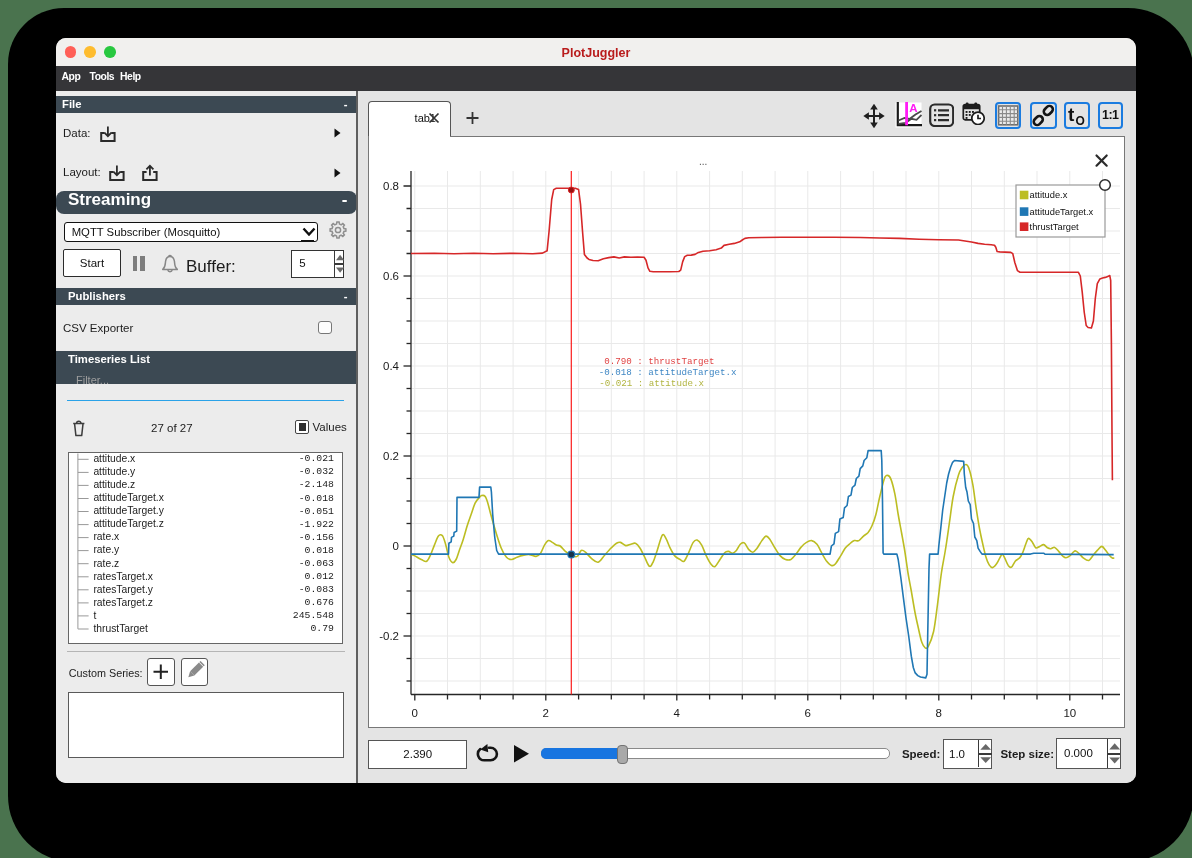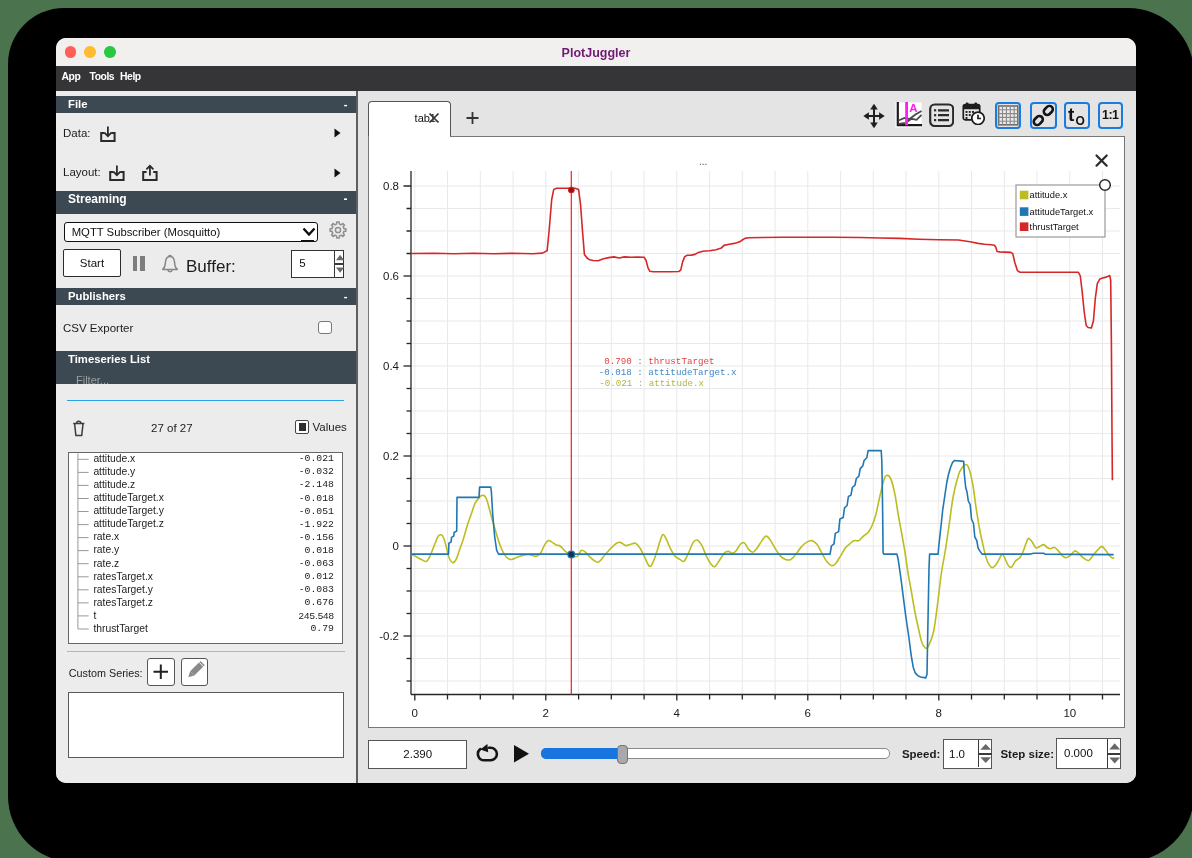--- a/index.html
+++ b/index.html
@@ -4,31 +4,31 @@
 body{width:1192px;height:858px;background:#4a734e;position:relative;font-family:"Liberation Sans",sans-serif;overflow:hidden}
 .abs{position:absolute}
 </style></head><body>
 <div class="abs" style="left:8px;top:8px;width:1186px;height:854px;background:#000;border-radius:56px 66px 68px 66px"></div>
 <div class="abs" id="win" style="left:56px;top:38px;width:1080px;height:745px;border-radius:10px;background:#ececec;overflow:hidden">
 
   <div class="abs" style="left:0;top:0;width:100%;height:28px;background:#f1f0ee"></div>
   <div class="abs" style="left:8.5px;top:8.2px;width:11.6px;height:11.6px;border-radius:50%;background:#ff5f57"></div>
   <div class="abs" style="left:28.4px;top:8.2px;width:11.6px;height:11.6px;border-radius:50%;background:#febc2e"></div>
   <div class="abs" style="left:48.3px;top:8.2px;width:11.6px;height:11.6px;border-radius:50%;background:#28c840"></div>
-  <div class="abs" style="left:0;top:7.5px;width:100%;text-align:center;font-size:12.5px;font-weight:bold;color:#701a75">PlotJuggler</div>
+  <div class="abs" style="left:0;top:7.5px;width:100%;text-align:center;font-size:12.5px;font-weight:bold;color:#b91c1c">PlotJuggler</div>
 
   <div class="abs" style="left:0;top:28px;width:100%;height:25px;background:#353538;color:#fff;font-size:10.4px;font-weight:700;letter-spacing:-0.45px">
     <span class="abs" style="left:5.5px;top:5px">App</span>
       <span class="abs" style="left:33.5px;top:5px">Tools</span>
       <span class="abs" style="left:64px;top:5px">Help</span>
   </div>
 
   <div class="abs" style="left:0;top:53px;width:300.5px;height:692px;background:#ececec"></div>
-  <div style="position:absolute;left:0;top:57.5px;width:300.5px;height:17px;background:#3c4953;color:#fff;font-size:11.3px;font-weight:bold;line-height:17px;"><span style="margin-left:12px">File</span><span style="position:absolute;right:9px;top:0;font-weight:bold">-</span></div>
-    <div style="position:absolute;left:0;top:153px;width:300.5px;height:23px;background:#3c4953;color:#fff;font-size:12px;font-weight:bold;line-height:17.5px;"><span style="margin-left:12px">Streaming</span><span style="position:absolute;right:9px;top:0;font-weight:bold">-</span></div>
+  <div style="position:absolute;left:0;top:57.5px;width:300.5px;height:17px;background:#3c4953;color:#fff;font-size:11.3px;font-weight:bold;line-height:17px;"><span style="margin-left:6px">File</span><span style="position:absolute;right:9px;top:0;font-weight:bold">-</span></div>
+    <div style="position:absolute;left:0;top:153px;width:300.5px;height:23px;background:#3c4953;color:#fff;font-size:17px;font-weight:bold;line-height:17.5px;border-radius:8px;"><span style="margin-left:12px">Streaming</span><span style="position:absolute;right:9px;top:0;font-weight:bold">-</span></div>
     <div style="position:absolute;left:0;top:249.5px;width:300.5px;height:17px;background:#3c4953;color:#fff;font-size:11.3px;font-weight:bold;line-height:17px;"><span style="margin-left:12px">Publishers</span><span style="position:absolute;right:9px;top:0;font-weight:bold">-</span></div>
     <div style="position:absolute;left:0;top:313px;width:300.5px;height:33px;background:#3c4953;color:#fff;font-size:11.3px;font-weight:bold;line-height:17px;"><span style="margin-left:12px">Timeseries List</span></div>
   <div class="abs" style="left:7px;top:88.5px;font-size:11.5px;color:#1c1c1c">Data:</div>
   <svg style="position:absolute;left:43px;top:86.5px" width="18" height="18" viewBox="0 0 18 18">
       <path d="M5.6 7.9 H2.2 V16 H15.6 V7.9 H12.2" fill="none" stroke="#2b2b2b" stroke-width="2"></path>
       <path d="M8.9 1.6 V10.8 M5.4 7.7 L8.9 11.2 L12.4 7.7" fill="none" stroke="#2b2b2b" stroke-width="1.8"></path>
     </svg>
   <svg class="abs" style="left:277.5px;top:90px" width="7" height="10" viewBox="0 0 7 10">
       <path d="M0.5 0.5 L6.5 5 L0.5 9.5 Z" fill="#111"></path>
     </svg>
@@ -124,21 +124,21 @@
     <div style="position:absolute;left:178px;top:506.6px;width:100px;text-align:right;font-family:'Liberation Mono',monospace;font-size:9.8px;color:#1c1c1c">0.018</div>
     <div style="position:absolute;left:37.4px;top:519.5px;font-size:10.3px;color:#1c1c1c;white-space:nowrap">rate.z</div>
     <div style="position:absolute;left:178px;top:519.7px;width:100px;text-align:right;font-family:'Liberation Mono',monospace;font-size:9.8px;color:#1c1c1c">-0.063</div>
     <div style="position:absolute;left:37.4px;top:532.5px;font-size:10.3px;color:#1c1c1c;white-space:nowrap">ratesTarget.x</div>
     <div style="position:absolute;left:178px;top:532.8px;width:100px;text-align:right;font-family:'Liberation Mono',monospace;font-size:9.8px;color:#1c1c1c">0.012</div>
     <div style="position:absolute;left:37.4px;top:545.6px;font-size:10.3px;color:#1c1c1c;white-space:nowrap">ratesTarget.y</div>
     <div style="position:absolute;left:178px;top:545.8px;width:100px;text-align:right;font-family:'Liberation Mono',monospace;font-size:9.8px;color:#1c1c1c">-0.083</div>
     <div style="position:absolute;left:37.4px;top:558.6px;font-size:10.3px;color:#1c1c1c;white-space:nowrap">ratesTarget.z</div>
     <div style="position:absolute;left:178px;top:558.9px;width:100px;text-align:right;font-family:'Liberation Mono',monospace;font-size:9.8px;color:#1c1c1c">0.676</div>
     <div style="position:absolute;left:37.4px;top:571.7px;font-size:10.3px;color:#1c1c1c;white-space:nowrap">t</div>
-    <div style="position:absolute;left:178px;top:571.9px;width:100px;text-align:right;font-family:Liberation Sans, sans-serif;font-size:9.8px;color:#1c1c1c">245.548</div>
+    <div style="position:absolute;left:178px;top:571.9px;width:100px;text-align:right;font-family:Liberation Mono, monospace;font-size:9.8px;color:#1c1c1c">245.548</div>
     <div style="position:absolute;left:37.4px;top:584.8px;font-size:10.3px;color:#1c1c1c;white-space:nowrap">thrustTarget</div>
     <div style="position:absolute;left:178px;top:585.0px;width:100px;text-align:right;font-family:'Liberation Mono',monospace;font-size:9.8px;color:#1c1c1c">0.79</div>
 
   <div class="abs" style="left:11px;top:613px;width:277.5px;height:1px;background:#b5b5b5"></div>
   <div class="abs" style="left:12.8px;top:629px;font-size:10.8px;color:#1c1c1c">Custom Series:</div>
   <div class="abs" style="left:91.3px;top:620.4px;width:27.6px;height:27.5px;background:#fff;border:1px solid #555;border-radius:3px"></div>
   <svg class="abs" style="left:91.3px;top:620.4px" width="27.6" height="27.5" viewBox="0 0 27.6 27.5">
       <path d="M13.8 6.5 V21 M6.5 13.75 H21" stroke="#222" stroke-width="2"></path>
     </svg>
   <div class="abs" style="left:125px;top:620.4px;width:27px;height:27.5px;background:#fff;border:1px solid #555;border-radius:3px"></div>

